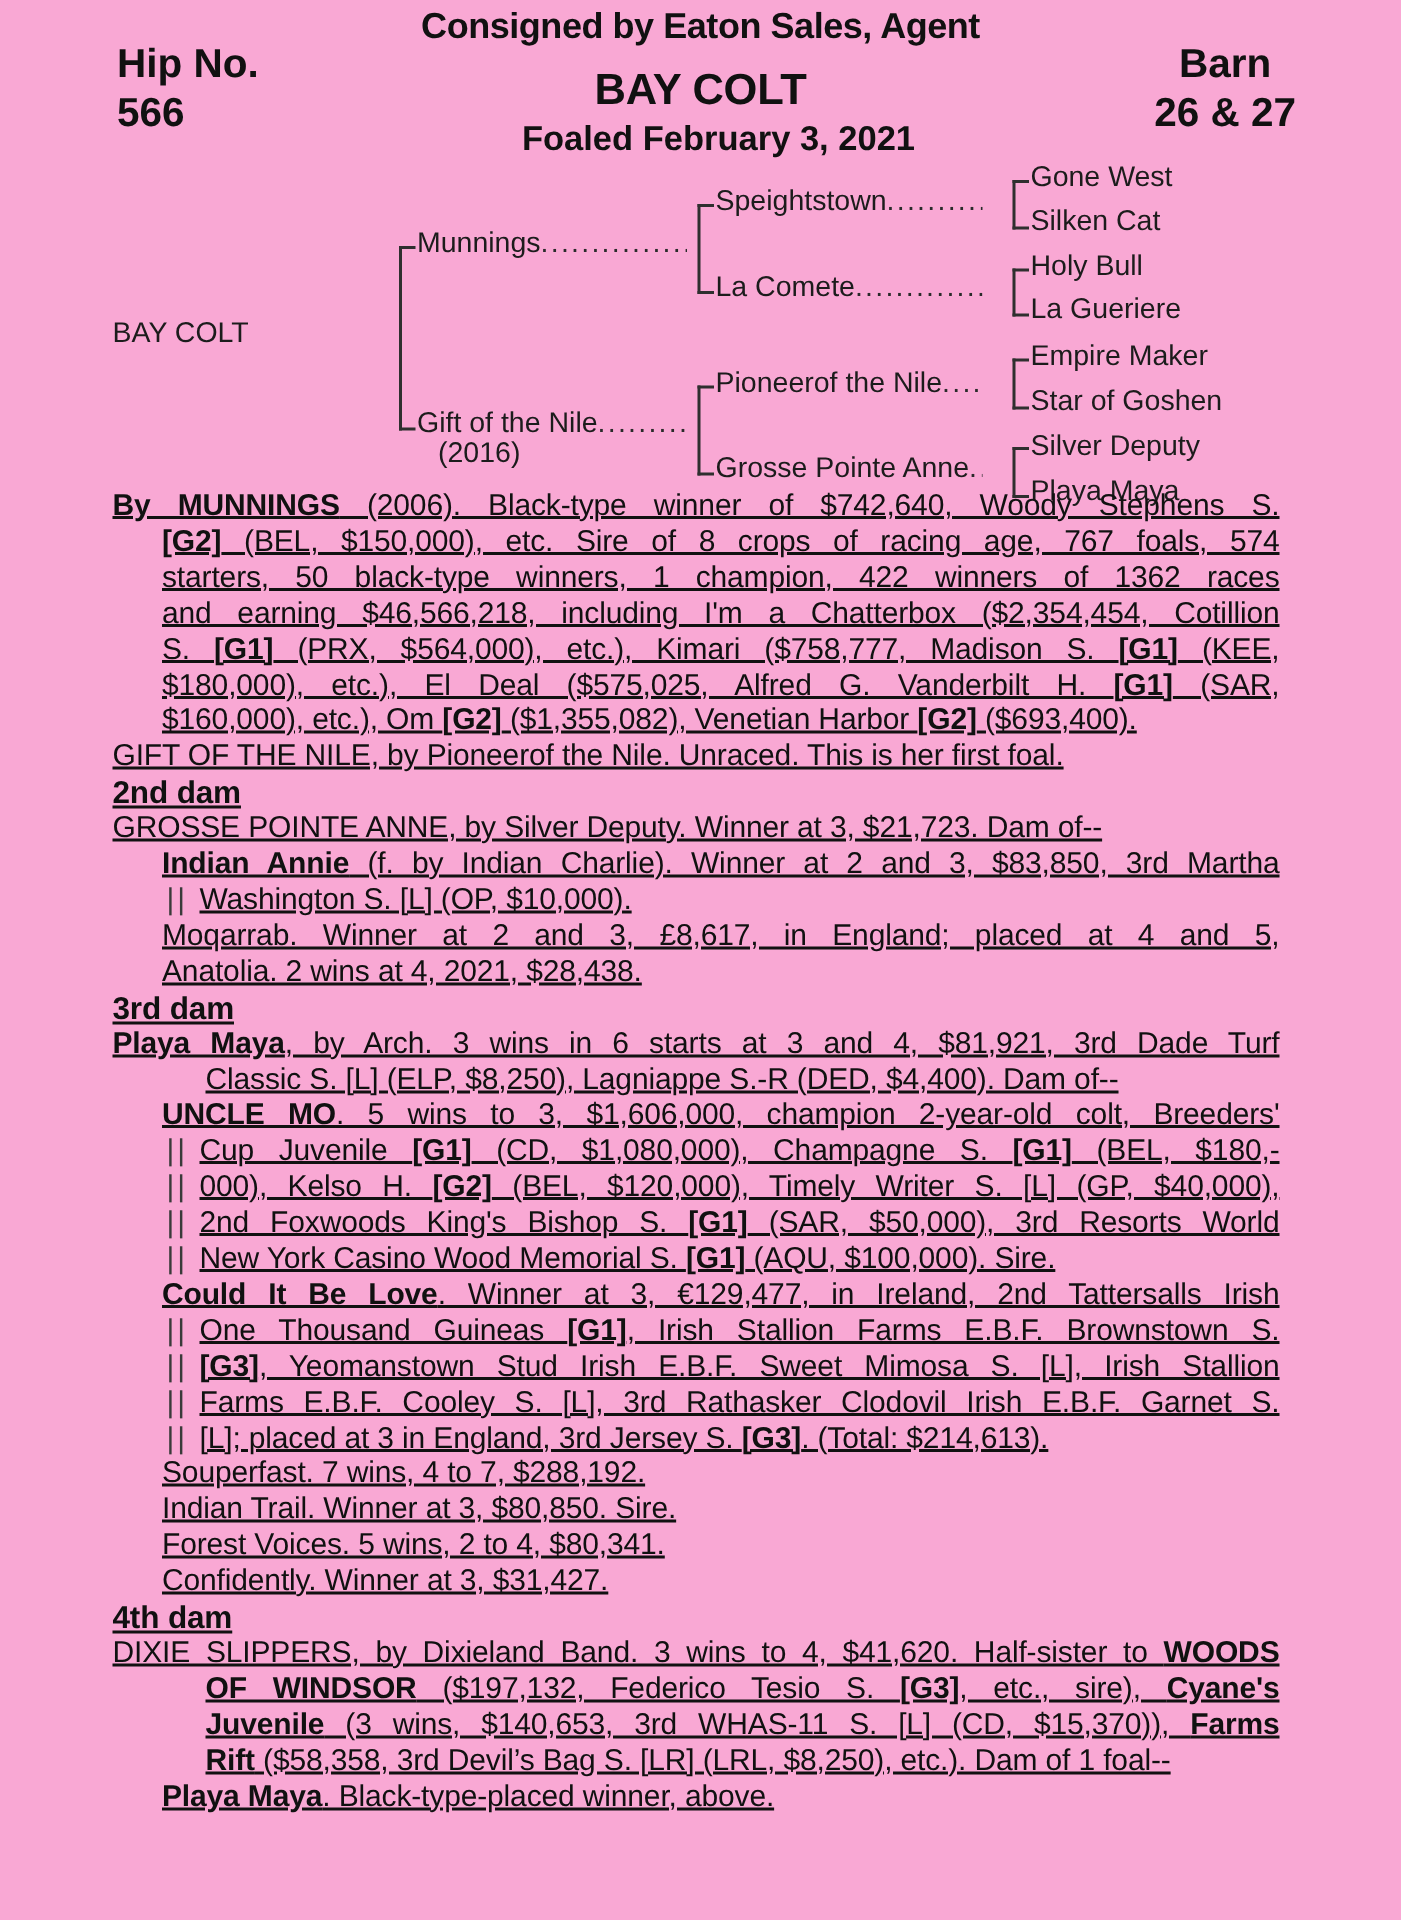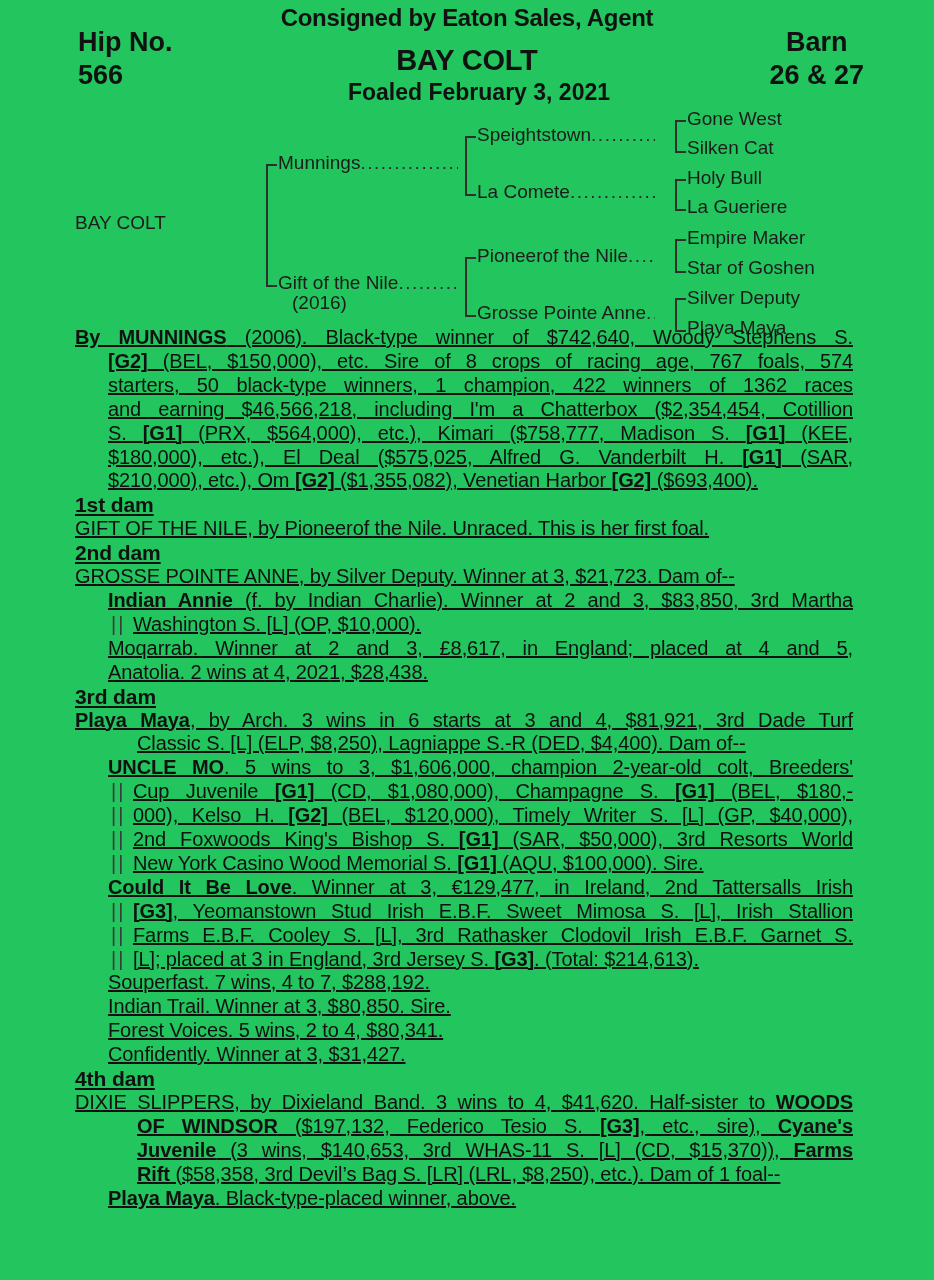--- a/index.html
+++ b/index.html
@@ -1,17 +1,17 @@
 <!DOCTYPE html>
 <html><head>
 <meta charset="utf-8">
 <style>
   html,body{margin:0;padding:0;background:#888;}
   .page{
-    position:relative;width:934px;height:1280px;background:#22c55e;
+    position:relative;width:934px;height:1280px;background:#f9a8d4;
     font-family:"Liberation Sans","DejaVu Sans",sans-serif;color:#111;
     overflow:hidden;margin:0 auto;
   }
   
   .consignor{position:absolute;top:4px;left:0;width:100%;text-align:center;
     font-size:24px;font-weight:700;letter-spacing:-0.3px;}
   .hip-block{position:absolute;left:78px;top:26px;font-size:27px;font-weight:700;line-height:33px;}
   .barn-block{position:absolute;right:70px;top:26px;text-align:center;font-size:27px;font-weight:700;line-height:33px;}
   .title{position:absolute;top:44px;left:0;width:100%;text-align:center;
     font-size:29px;font-weight:700;letter-spacing:-0.2px;}
@@ -107,38 +107,38 @@
     <div class="ped-name" style="left:687px;top:317px">Playa Maya</div>
   </div>
 
   <div class="body-text">
       <div class="line p0 j"><span class="b">By MUNNINGS</span><span> (2006). Black-type winner of $742,640, Woody Stephens S.</span></div>
       <div class="line p1 j"><span class="b">[G2]</span><span> (BEL, $150,000), etc. Sire of 8 crops of racing age, 767 foals, 574</span></div>
       <div class="line p1 j"><span>starters, 50 black-type winners, 1 champion, 422 winners of 1362 races</span></div>
       <div class="line p1 j"><span>and earning $46,566,218, including I'm a Chatterbox ($2,354,454, Cotillion</span></div>
       <div class="line p1 j"><span>S. </span><span class="b">[G1]</span><span> (PRX, $564,000), etc.), Kimari ($758,777, Madison S. </span><span class="b">[G1]</span><span> (KEE,</span></div>
       <div class="line p1 j"><span>$180,000), etc.), El Deal ($575,025, Alfred G. Vanderbilt H. </span><span class="b">[G1]</span><span> (SAR,</span></div>
-      <div class="line p1"><span>$210,000), etc.), Om </span><span class="b">[G2]</span><span> ($1,355,082), Venetian Harbor </span><span class="b">[G2]</span><span> ($693,400).</span></div>
-      <div class="line h"><span class="b">1st dam</span></div>
+      <div class="line p1"><span>$160,000), etc.), Om </span><span class="b">[G2]</span><span> ($1,355,082), Venetian Harbor </span><span class="b">[G2]</span><span> ($693,400).</span></div>
       <div class="line p0"><span>GIFT OF THE NILE, by Pioneerof the Nile. Unraced. This is her first foal.</span></div>
       <div class="line h"><span class="b">2nd dam</span></div>
       <div class="line p0"><span>GROSSE POINTE ANNE, by Silver Deputy. Winner at 3, $21,723. Dam of--</span></div>
       <div class="line p1 j"><span class="b">Indian Annie</span><span> (f. by Indian Charlie). Winner at 2 and 3, $83,850, 3rd Martha</span></div>
       <div class="line p1b"><span class="bars">||</span><span>Washington S. [L] (OP, $10,000).</span></div>
       <div class="line p1 j"><span>Moqarrab. Winner at 2 and 3, £8,617, in England; placed at 4 and 5,</span></div>
       <div class="line p1"><span>Anatolia. 2 wins at 4, 2021, $28,438.</span></div>
       <div class="line h"><span class="b">3rd dam</span></div>
       <div class="line p0 j"><span class="b">Playa Maya</span><span>, by Arch. 3 wins in 6 starts at 3 and 4, $81,921, 3rd Dade Turf</span></div>
       <div class="line p2"><span>Classic S. [L] (ELP, $8,250), Lagniappe S.-R (DED, $4,400). Dam of--</span></div>
       <div class="line p1 j"><span class="b">UNCLE MO</span><span>. 5 wins to 3, $1,606,000, champion 2-year-old colt, Breeders'</span></div>
       <div class="line p1b j"><span class="bars">||</span><span>Cup Juvenile </span><span class="b">[G1]</span><span> (CD, $1,080,000), Champagne S. </span><span class="b">[G1]</span><span> (BEL, $180,-</span></div>
       <div class="line p1b j"><span class="bars">||</span><span>000), Kelso H. </span><span class="b">[G2]</span><span> (BEL, $120,000), Timely Writer S. [L] (GP, $40,000),</span></div>
       <div class="line p1b j"><span class="bars">||</span><span>2nd Foxwoods King's Bishop S. </span><span class="b">[G1]</span><span> (SAR, $50,000), 3rd Resorts World</span></div>
       <div class="line p1b"><span class="bars">||</span><span>New York Casino Wood Memorial S. </span><span class="b">[G1]</span><span> (AQU, $100,000). Sire.</span></div>
       <div class="line p1 j"><span class="b">Could It Be Love</span><span>. Winner at 3, €129,477, in Ireland, 2nd Tattersalls Irish</span></div>
+      <div class="line p1b j"><span class="bars">||</span><span>One Thousand Guineas </span><span class="b">[G1]</span><span>, Irish Stallion Farms E.B.F. Brownstown S.</span></div>
       <div class="line p1b j"><span class="bars">||</span><span class="b">[G3]</span><span>, Yeomanstown Stud Irish E.B.F. Sweet Mimosa S. [L], Irish Stallion</span></div>
       <div class="line p1b j"><span class="bars">||</span><span>Farms E.B.F. Cooley S. [L], 3rd Rathasker Clodovil Irish E.B.F. Garnet S.</span></div>
       <div class="line p1b"><span class="bars">||</span><span>[L]; placed at 3 in England, 3rd Jersey S. </span><span class="b">[G3]</span><span>. (Total: $214,613).</span></div>
       <div class="line p1"><span>Souperfast. 7 wins, 4 to 7, $288,192.</span></div>
       <div class="line p1"><span>Indian Trail. Winner at 3, $80,850. Sire.</span></div>
       <div class="line p1"><span>Forest Voices. 5 wins, 2 to 4, $80,341.</span></div>
       <div class="line p1"><span>Confidently. Winner at 3, $31,427.</span></div>
       <div class="line h"><span class="b">4th dam</span></div>
       <div class="line p0 j"><span>DIXIE SLIPPERS, by Dixieland Band. 3 wins to 4, $41,620. Half-sister to </span><span class="b">WOODS</span></div>
       <div class="line p2 j"><span class="b">OF WINDSOR</span><span> ($197,132, Federico Tesio S. </span><span class="b">[G3]</span><span>, etc., sire), </span><span class="b">Cyane's</span></div>

